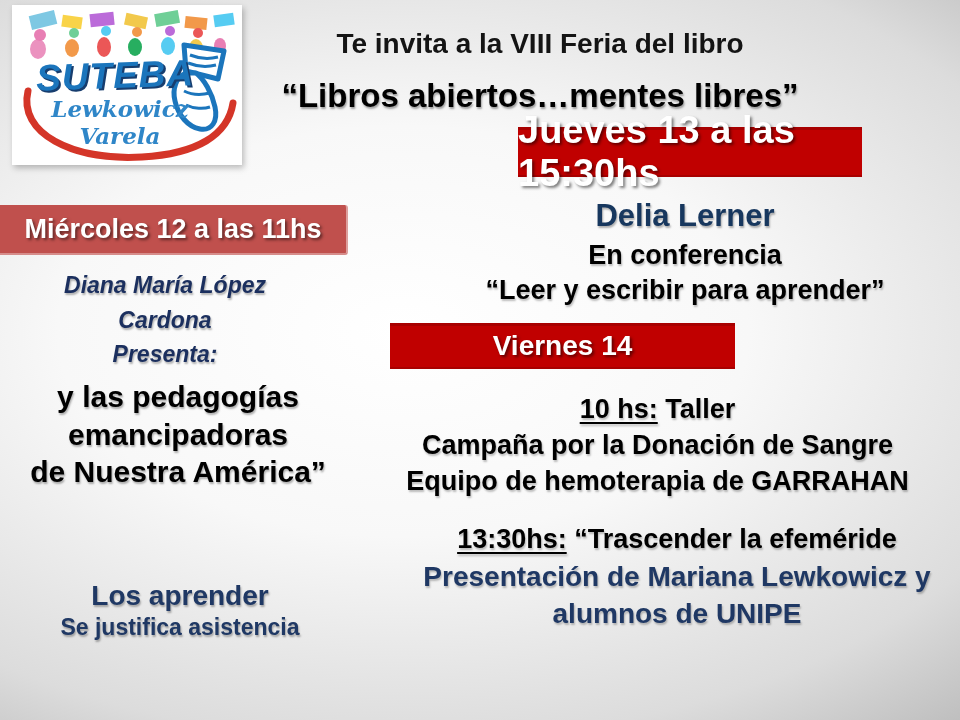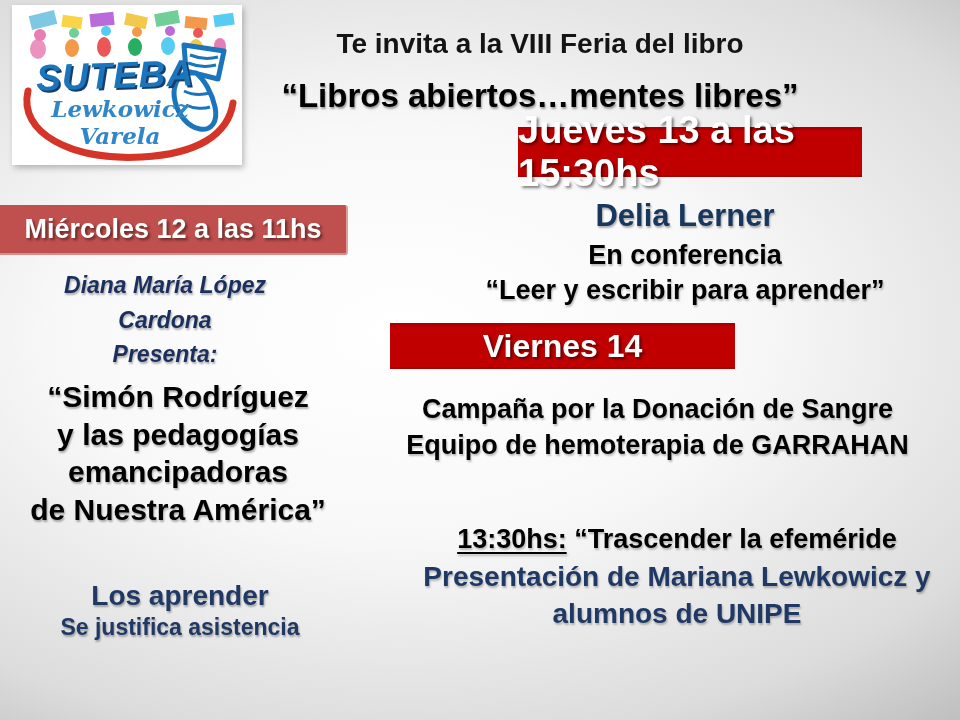--- a/index.html
+++ b/index.html
@@ -33,21 +33,21 @@
   .title .l2{font-size:33px;font-weight:800;margin-top:17px;text-shadow:1px 2px 2px rgba(90,90,90,.55);}
   
   .banner{
     position:absolute;display:flex;align-items:center;justify-content:center;
     color:#fff;font-weight:700;
     text-shadow:2px 2px 3px rgba(0,0,0,.5);
   }
   .banner.bright{background:#c00000;box-shadow:inset 0 3px 0 rgba(0,0,0,.12), inset 0 -2px 0 rgba(0,0,0,.12);}
   .banner.muted{background:#c0504d;border-right:2px solid rgba(255,255,255,.45);border-bottom:2px solid rgba(255,255,255,.35);border-radius:0 3px 3px 0;}
   .b-jueves{left:518px;top:127px;width:344px;height:50px;font-size:38px;}
-  .b-viernes{left:390px;top:323px;width:345px;height:46px;font-size:32px;}
+  .b-viernes{left:390px;top:323px;width:345px;height:46px;font-size:28px;}
   .b-miercoles{left:0;top:205px;width:346px;height:48px;font-size:27px;}
   
   .blk{position:absolute;text-align:center;}
   .navy{color:#1f3864;}
   .shadowed{text-shadow:1px 2px 2px rgba(0,0,0,.3);}
   .delia{left:425px;top:198px;width:520px;}
   .delia .name{font-size:31px;font-weight:800;color:#17375e;text-shadow:1px 2px 2px rgba(0,0,0,.3);}
   .delia .fmt{font-size:27px;font-weight:700;color:#000;margin-top:6px;text-shadow:1px 2px 2px rgba(0,0,0,.25);}
   .delia .quote{font-size:27px;font-weight:700;color:#000;margin-top:4px;text-shadow:1px 2px 2px rgba(0,0,0,.25);}
   .diana{left:5px;top:268px;width:320px;font-style:italic;font-weight:800;font-size:23px;color:#1b2f5e;line-height:1.5;text-shadow:1px 2px 2px rgba(0,0,0,.3);}
@@ -128,32 +128,32 @@
 
   <div class="banner muted b-miercoles">Miércoles 12 a las 11hs</div>
 
   <div class="blk diana">
     <div>Diana María López</div>
     <div>Cardona</div>
     <div>Presenta:</div>
   </div>
 
   <div class="blk simon">
-    <div>“Simón Rodríguez</div>
     <div>y las pedagogías</div>
     <div>emancipadoras</div>
     <div>de Nuestra América”</div>
   </div>
 
   <div class="blk esperamos navy">
     <div class="l1 shadowed">Los aprender</div>
     <div class="l2 shadowed">Se justifica asistencia</div>
   </div>
 
   <div class="blk fri1">
+    <div><span class="u">10 hs:</span><span> Taller</span></div>
     <div>Campaña por la Donación de Sangre</div>
     <div>Equipo de hemoterapia de GARRAHAN</div>
   </div>
 
   <div class="blk fri2">
     <div class="black"><span class="u">13:30hs:</span><span> “Trascender la efeméride</span></div>
     <div class="blue">Presentación de Mariana Lewkowicz y</div>
     <div class="blue">alumnos de UNIPE</div>
   </div>
 

